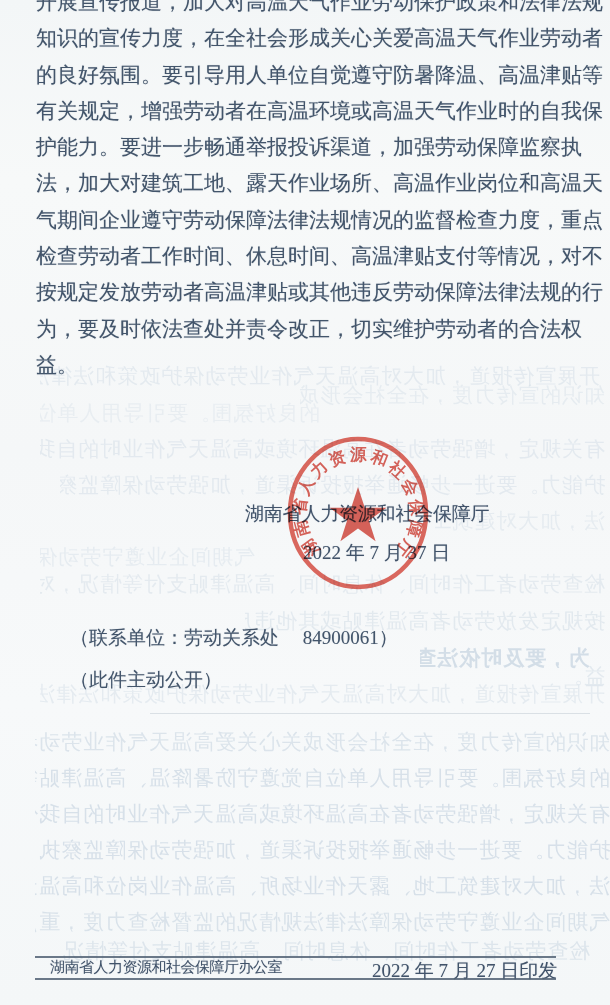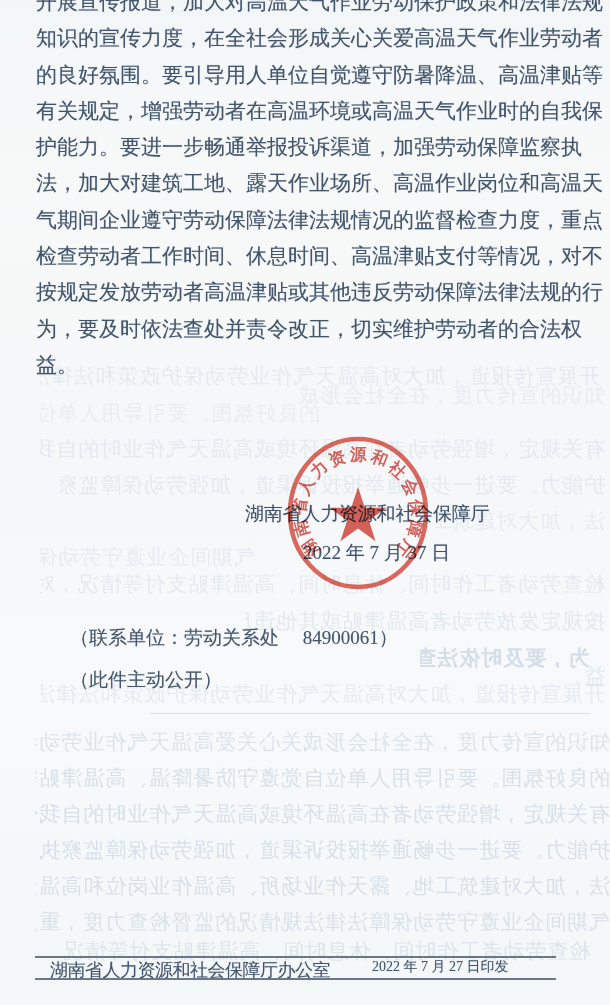--- a/index.html
+++ b/index.html
@@ -36,25 +36,25 @@
     position:absolute;left:70px;font-size:19px;color:#43556b;
     text-shadow:0 0 1px rgba(67,85,107,.3);z-index:2;white-space:nowrap;
   }
   .note.disclosure{top:619px;margin-top:48px;}
   .note.contact{top:625px;text-align:right;}
   
   .footer-rule{position:absolute;left:35px;width:521px;height:0;border-top:2px solid #516174;opacity:.85;z-index:2;}
   .footer-rule.top{top:956px;}
   .footer-rule.bottom{top:978px;}
   .footer-office{
-    position:absolute;left:50px;top:958px;font-size:18px;color:#41536a;
+    position:absolute;left:50px;top:958px;font-size:15px;color:#41536a;
     letter-spacing:-0.5px;z-index:2;white-space:nowrap;text-shadow:0 0 1px rgba(65,83,106,.3);
   }
   .footer-printed{
-    position:absolute;left:372px;top:958px;font-size:14px;color:#41536a;
+    position:absolute;left:372px;top:958px;font-size:19px;color:#41536a;
     z-index:2;white-space:nowrap;text-shadow:0 0 1px rgba(65,83,106,.3);
   }
   
   .seal{
     position:absolute;left:283px;top:433px;width:150px;height:160px;
     z-index:3;mix-blend-mode:multiply;opacity:.92;
     filter:blur(.3px);
   }
   
   .ghost-layer{position:absolute;inset:0;z-index:1;}

